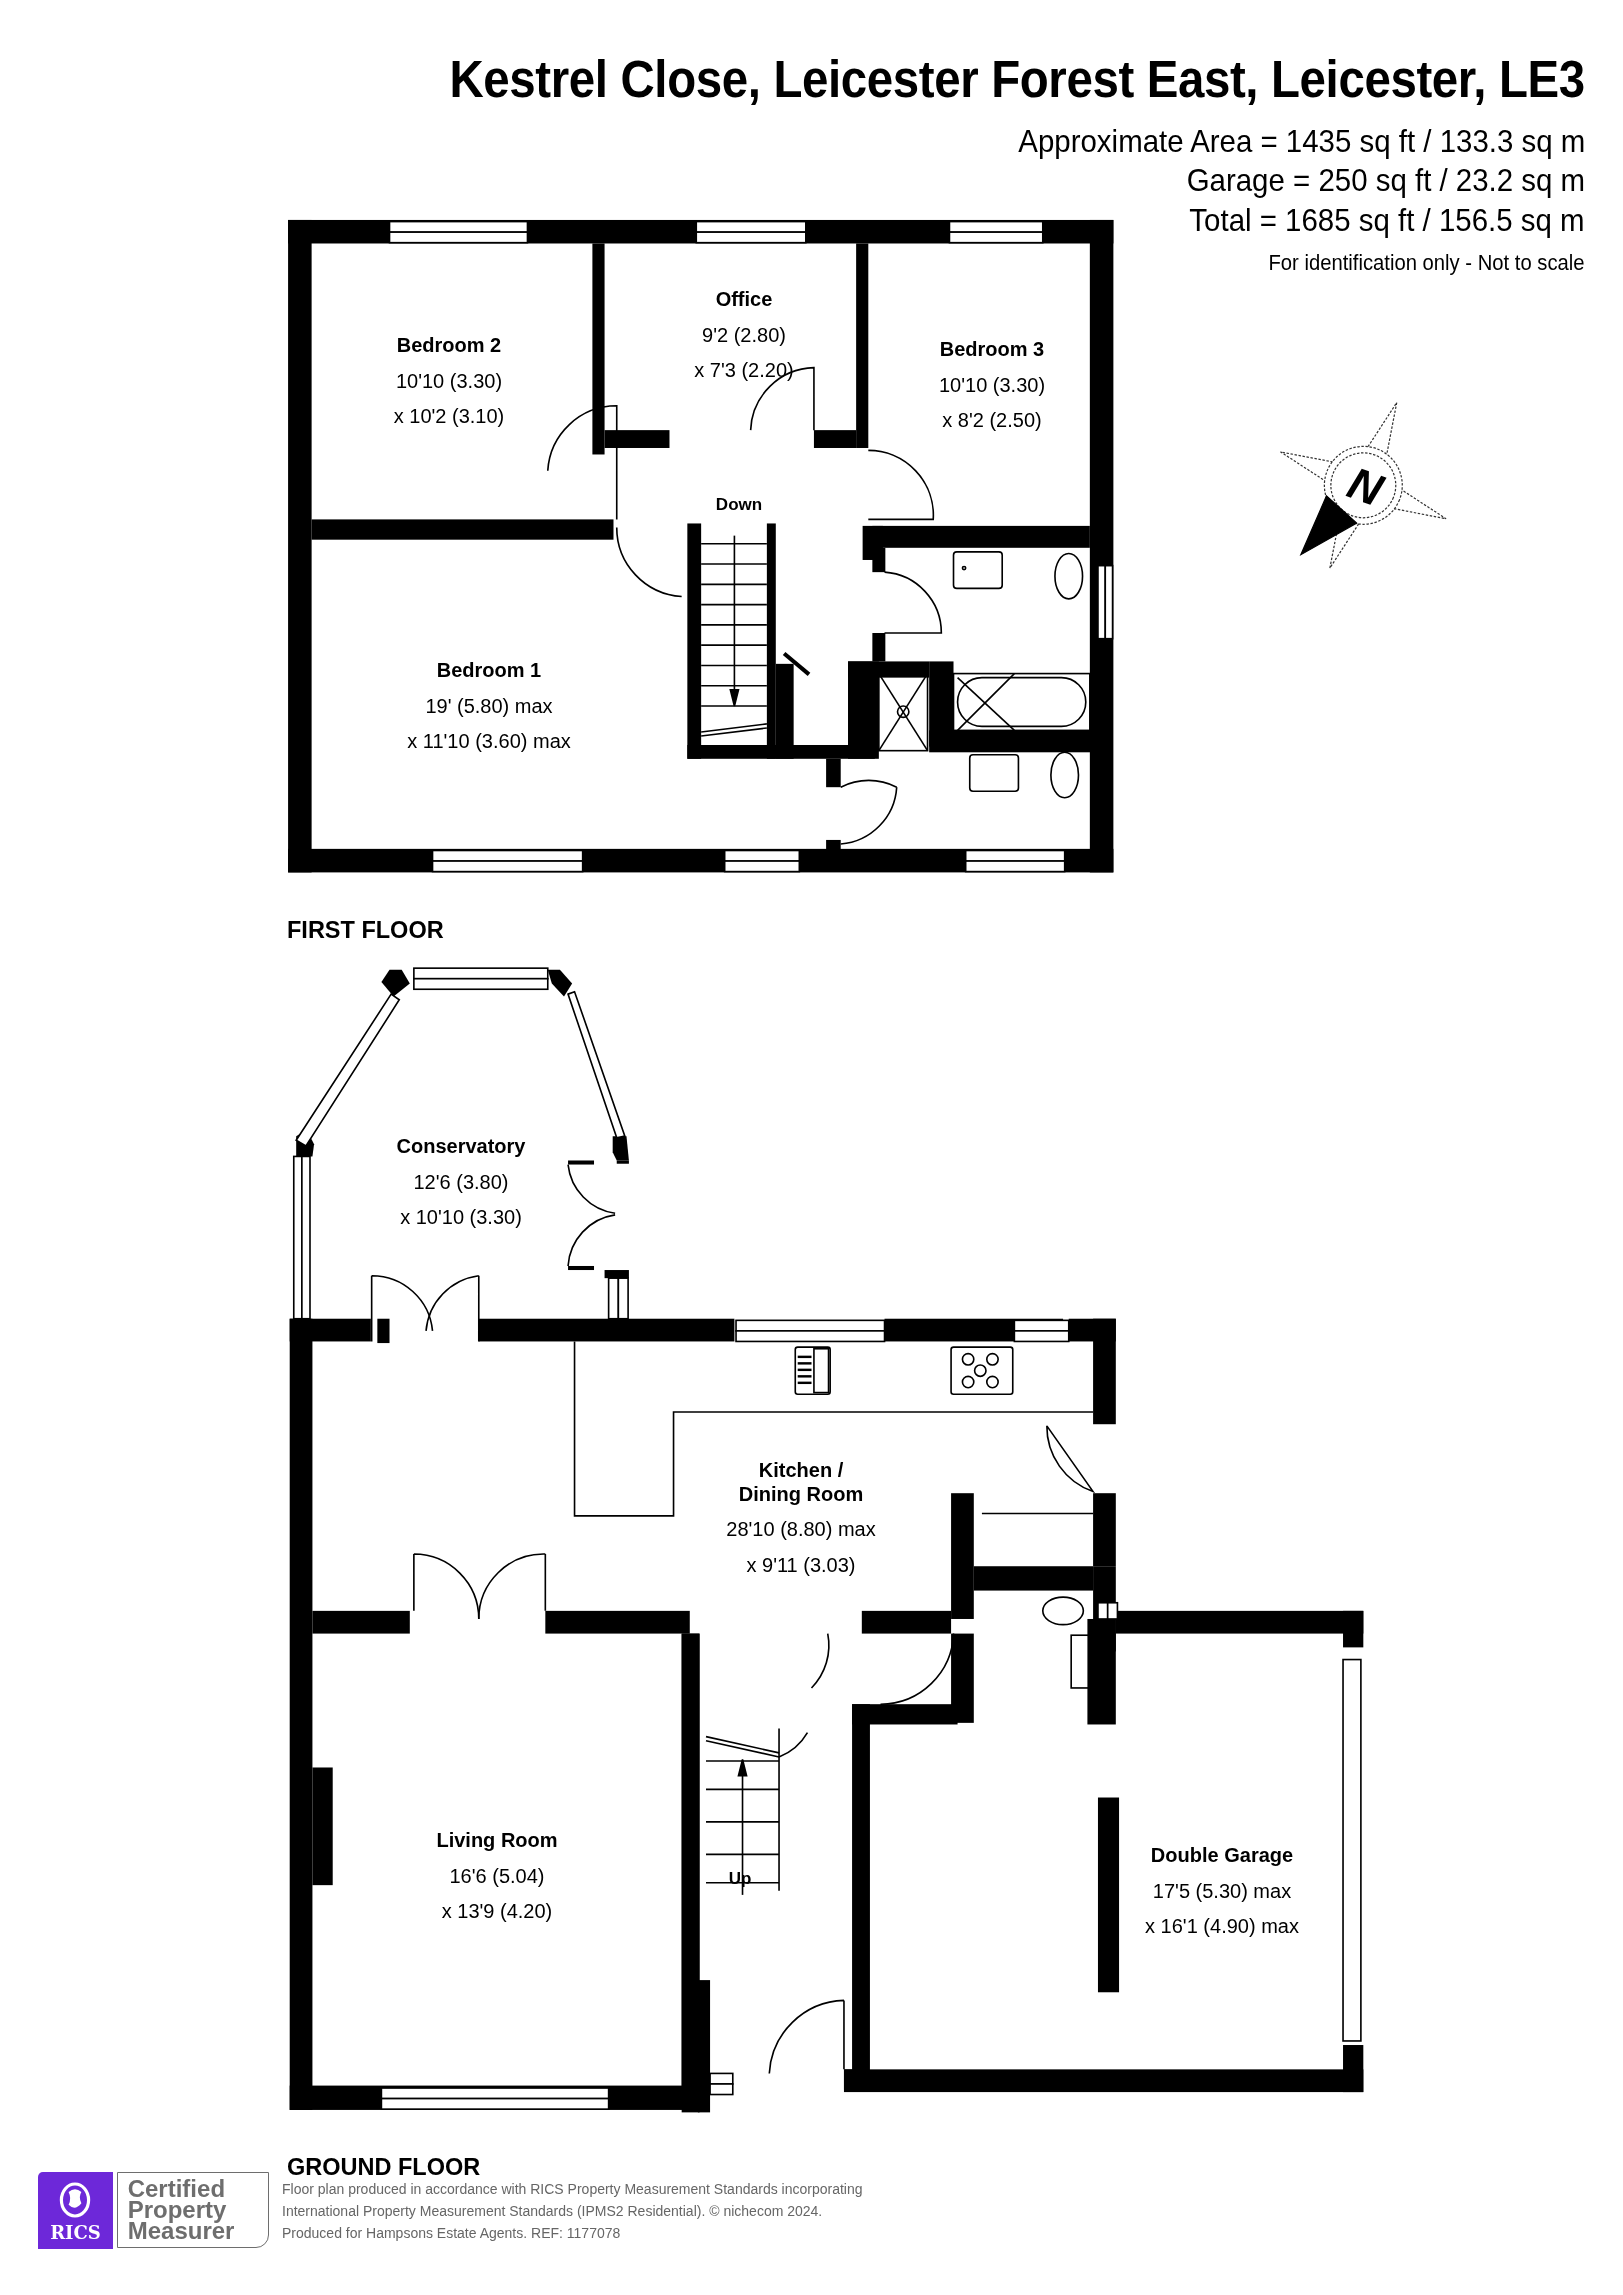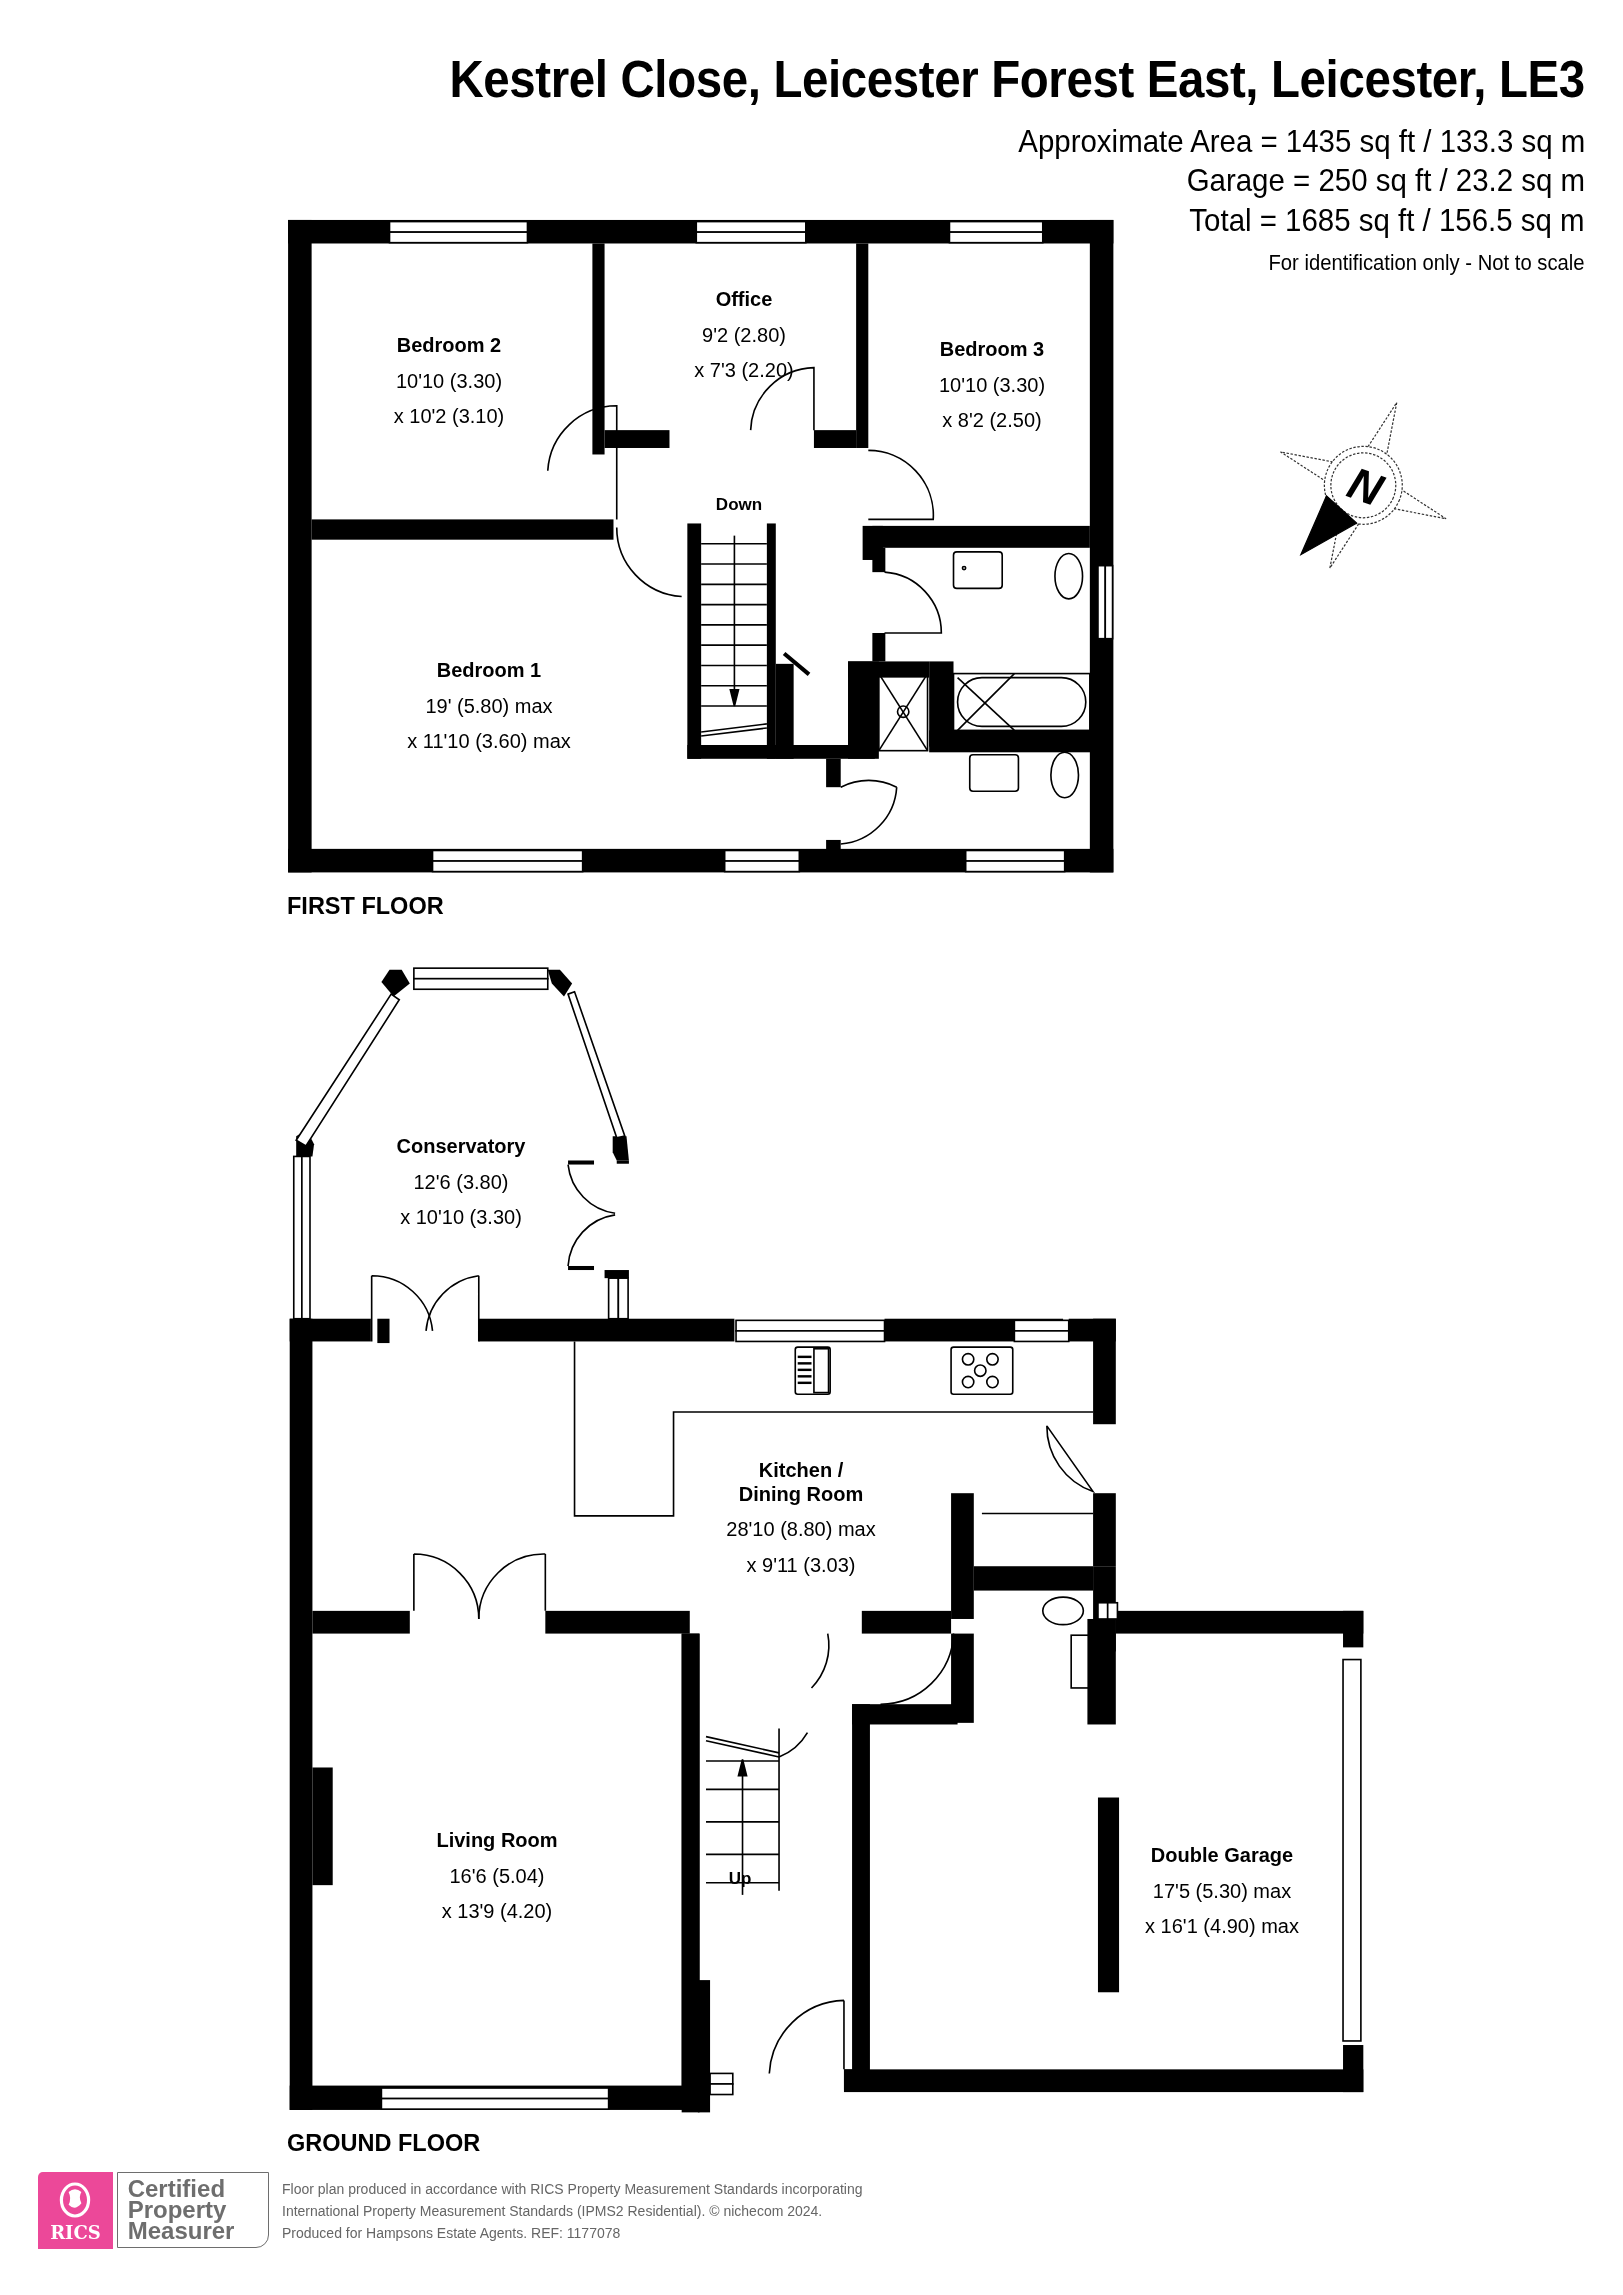--- a/index.html
+++ b/index.html
@@ -1,28 +1,28 @@
 <!DOCTYPE html>
 <html style="font-size:13px"><head>
 <meta charset="utf-8">
 <style>
   html, body { margin: 0; padding: 0; background: #ffffff; }
   body { width: 1623px; height: 2295px; position: relative; overflow: hidden; font-family: "Liberation Sans", sans-serif; color: #000; }
   .abs { position: absolute; }
   .title { right: 38px; top: 50px; font-size: 51px; font-weight: bold; letter-spacing: -0.4px; white-space: nowrap; transform: scaleX(0.93); transform-origin: right center; }
   .area-line { right: 38px; font-size: 32px; white-space: nowrap; transform: scaleX(0.92); transform-origin: right center; }
   .ident { right: 38px; top: 250px; font-size: 22px; white-space: nowrap; transform: scaleX(0.92); transform-origin: right center; }
-  .floor-label { font-size: 23.5px; font-weight: bold; white-space: nowrap; }
+  .floor-label { font-size: 23.5px; font-weight: bold; white-space: nowrap; margin-top: 24px; }
   svg.plan { position: absolute; left: 0; top: 0; width: 1623px; height: 2295px; }
   .room-label { position: absolute; text-align: center; white-space: nowrap; transform: translateX(-50%); line-height: 23.5px; }
   .room-name { font-weight: bold; font-size: 20px; display: block; }
   .room-dim { font-size: 20px; display: block; margin-top: 12px; }
   .small-label { position: absolute; font-weight: bold; font-size: 17px; transform: translateX(-50%); }
   .rics-badge { left: 38px; top: 2172px; width: 231px; height: 77px; }
-  .rics-left { position: absolute; left: 0; top: 0; width: 75px; height: 77px; background: #ec4899; border-radius: 4.9px 0 0 0; color: #fff; }
+  .rics-left { position: absolute; left: 0; top: 0; width: 75px; height: 77px; background: #6d28d9; border-radius: 4.9px 0 0 0; color: #fff; }
   .rics-logo-text { position: absolute; left: 0; width: 75px; bottom: 6.5px; text-align: center; font-weight: bold; font-size: 18px; font-family: "DejaVu Serif", serif; }
   .rics-lion { position: absolute; left: 21px; top: 9.7px; width: 32px; height: 36px; }
   .rics-right { position: absolute; left: 79px; top: 0; width: 150px; height: 74px; border: 1.6px solid #6e6e6e; border-radius: 0 0 13px 0; color: #6e6e6e; }
   .rics-cert { position: absolute; left: 9.7px; top: 4.9px; font-weight: bold; font-size: 24px; line-height: 21px; }
   .footer-text { left: 282px; top: 2178px; font-size: 14px; line-height: 22px; color: #666; white-space: nowrap; }
 </style>
 </head>
 <body>
 
 <div class="abs title">Kestrel Close, Leicester Forest East, Leicester, LE3</div>

